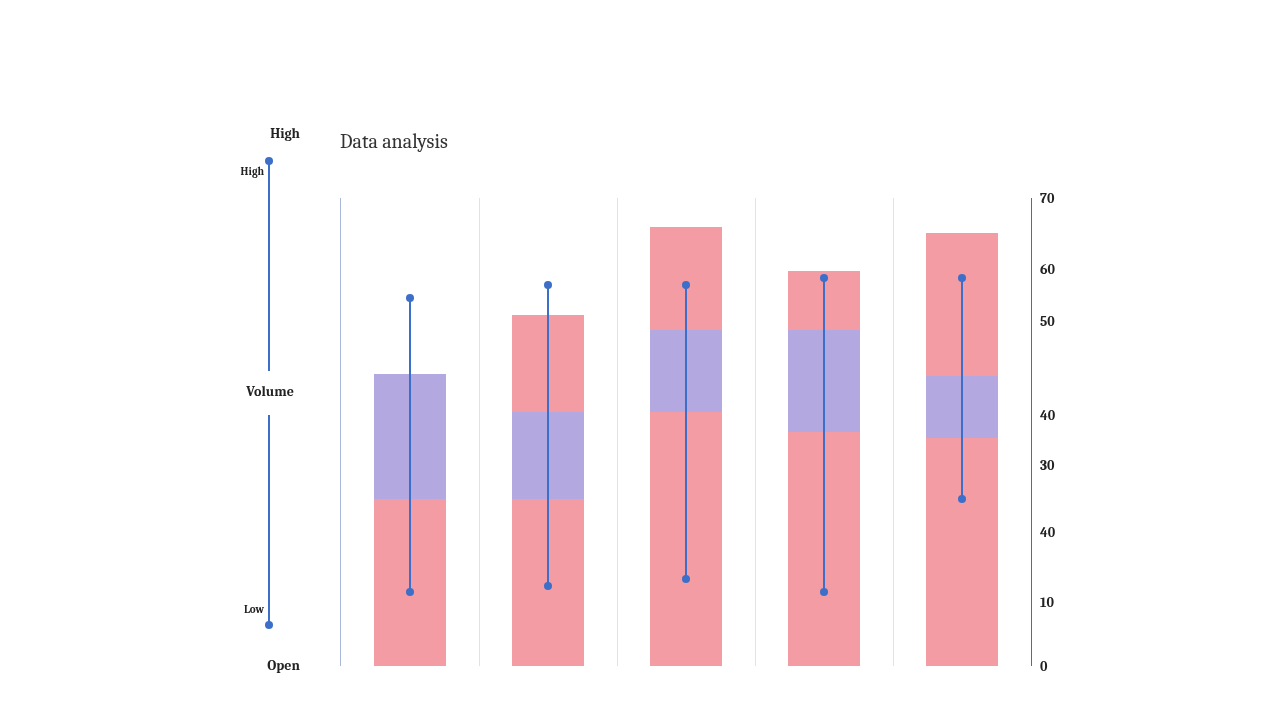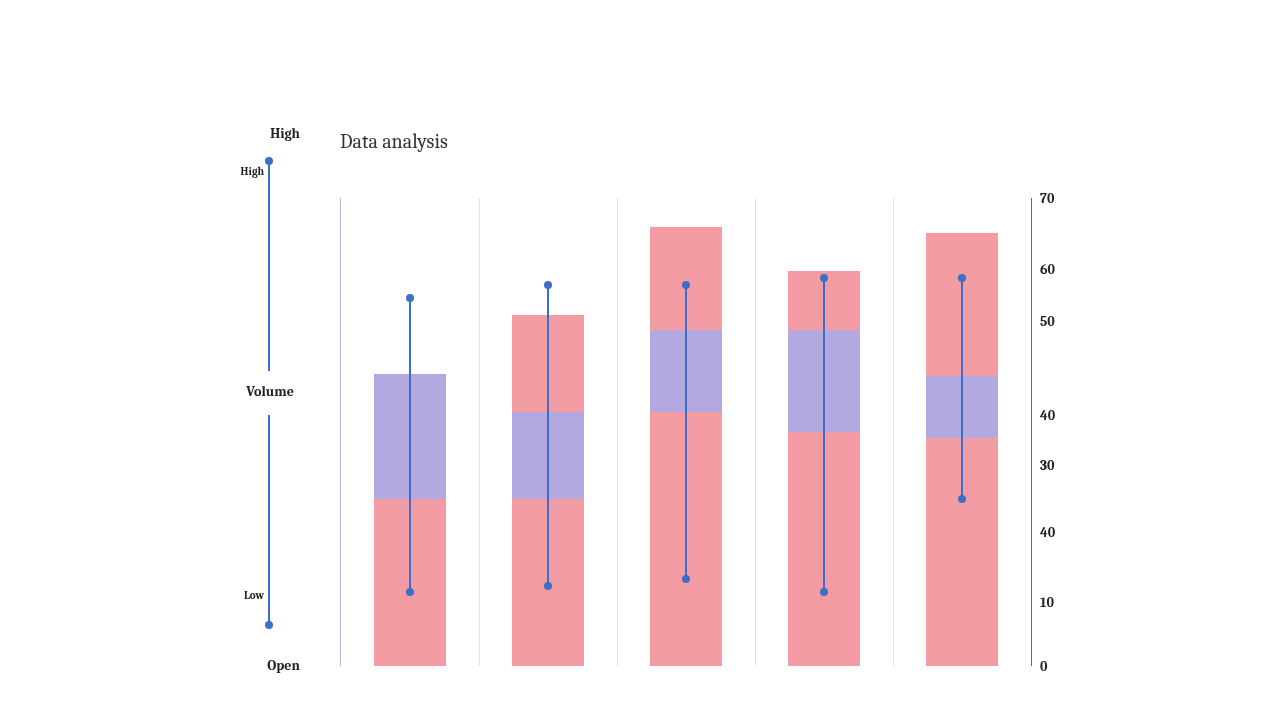--- a/index.html
+++ b/index.html
@@ -48,21 +48,21 @@
 
   .legend .high-label,
   .legend .low-label,
   .legend .volume-label {
     position: absolute;
     right: 36px;
     font-size: 12px;
     font-weight: 700;
   }
   .legend .high-label   { top: 40px;  font-size: 11px; }
-  .legend .low-label    { top: 464px; font-size: 11px; }
+  .legend .low-label    { top: 478px; font-size: 11px; }
   .legend .volume-label { top: 258px; font-size: 14px; right: 6px; }
 
   .legend .guide-line {
     position: absolute;
     left: 58px;
     width: 2px;
     background: #3b6fc9;
   }
   .legend .guide-line.top    { top: 36px;  height: 210px; }
   .legend .guide-line.bottom { top: 290px; height: 210px; }

